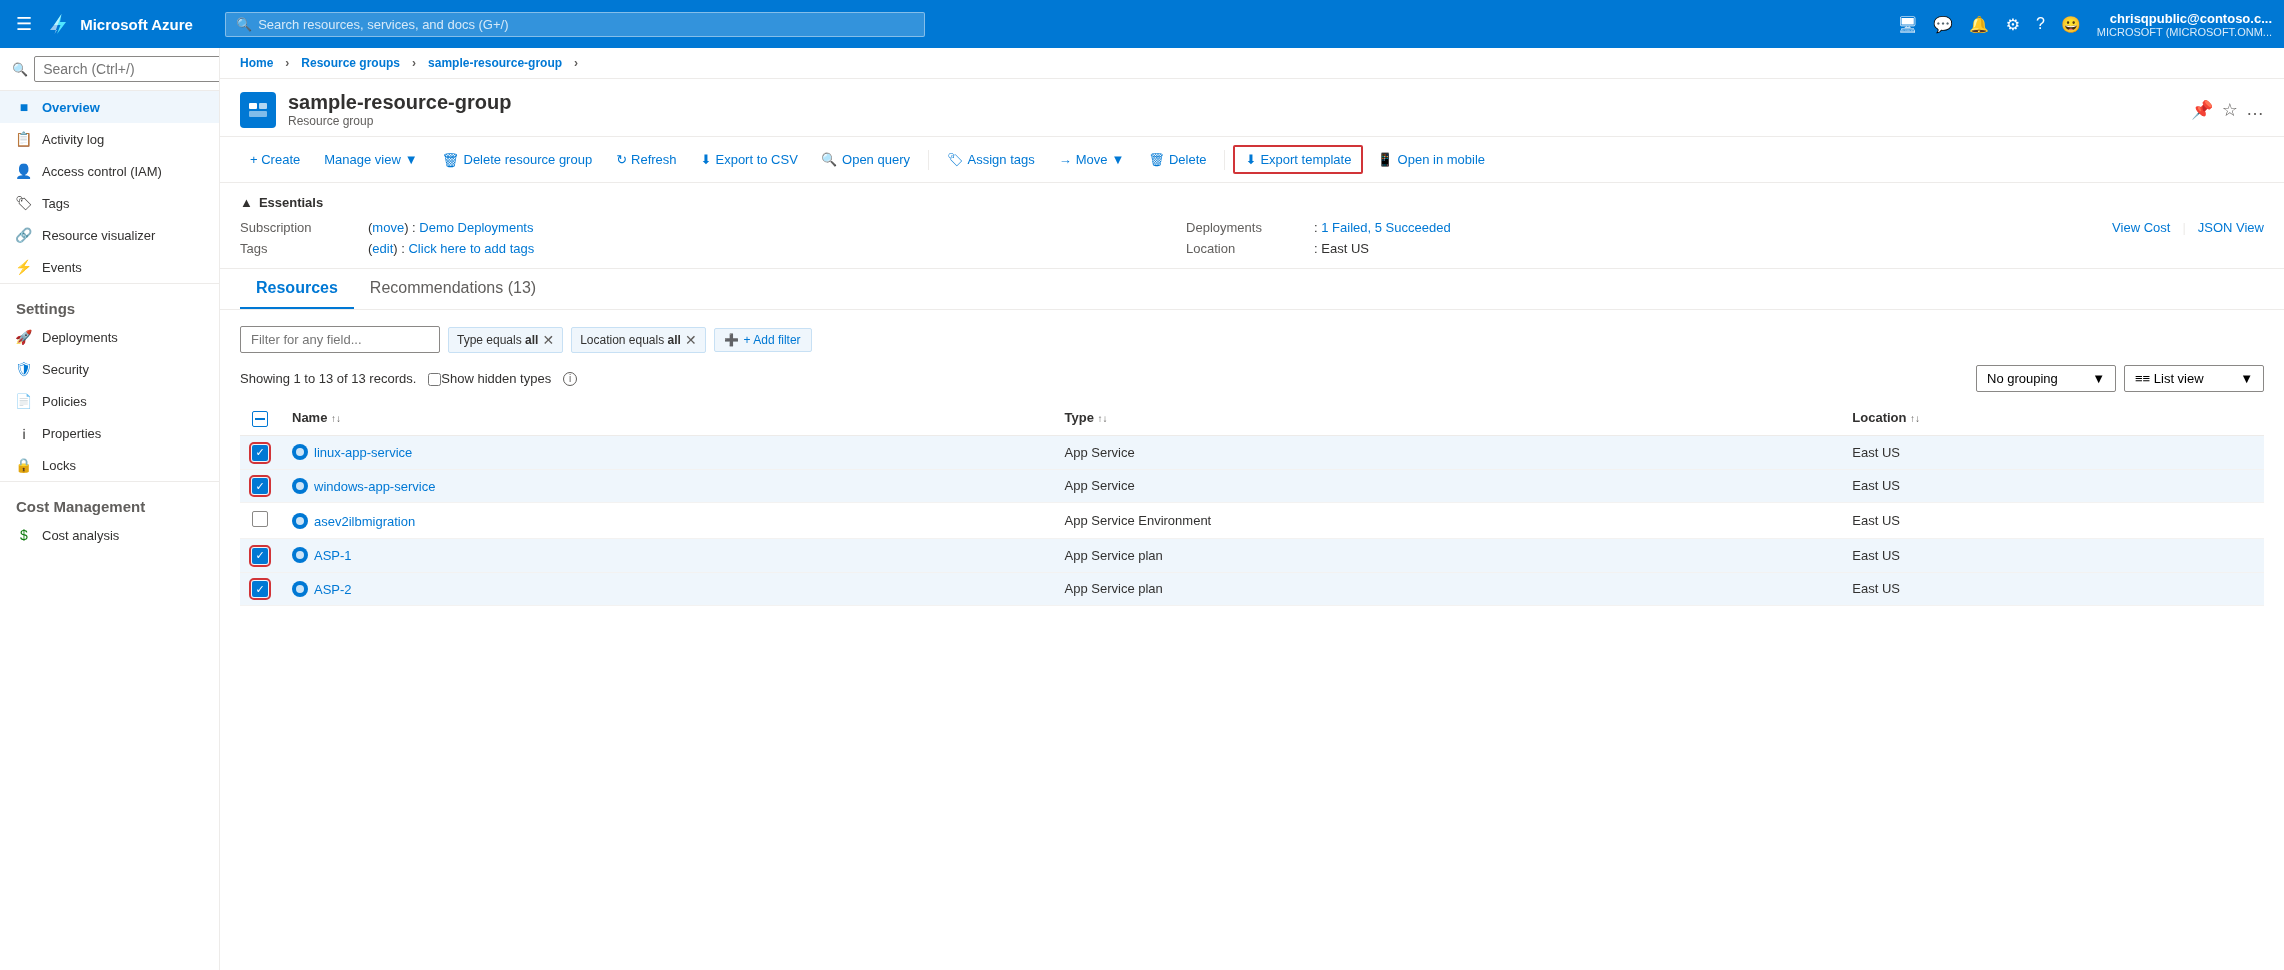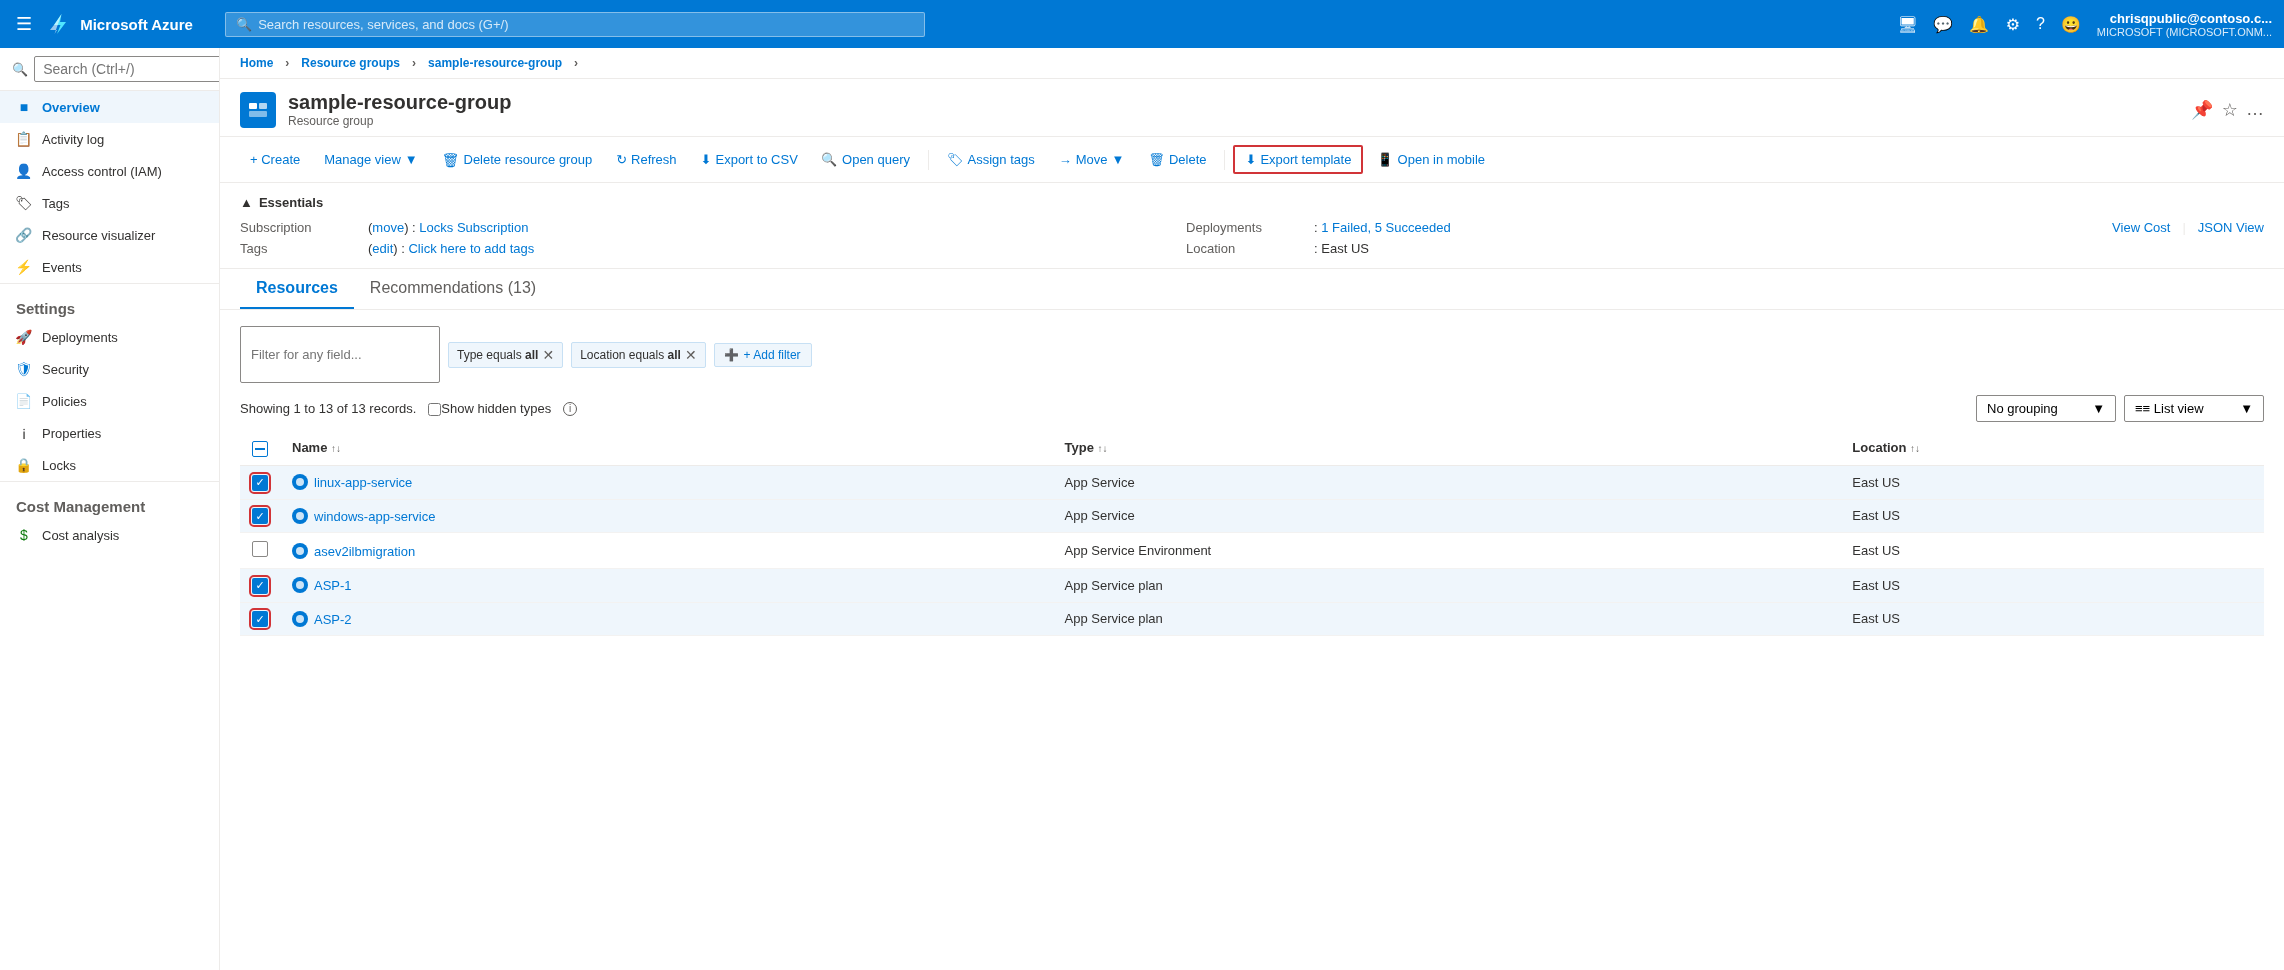--- a/index.html
+++ b/index.html
@@ -166,21 +166,21 @@
     .tab.active { color: #0078d4; border-bottom-color: #0078d4; font-weight: 600; }
 
     
     .resources-section { padding: 16px 20px; }
     .filter-row {
       display: flex; align-items: center; gap: 8px; margin-bottom: 12px;
       flex-wrap: wrap;
     }
     .filter-input {
       border: 1px solid #8a8886; border-radius: 2px;
-      padding: 20px 10px; font-size: 13px; width: 200px; outline: none;
+      padding: 5px 10px; font-size: 13px; width: 200px; outline: none;
     }
     .filter-chip {
       display: flex; align-items: center; gap: 4px;
       background: #eff6fc; border: 1px solid #c7e0f4;
       border-radius: 2px; padding: 4px 8px; font-size: 12px; justify-content: center;
     }
     .filter-chip .close { cursor: pointer; color: #605e5c; font-size: 14px; }
     .add-filter-btn {
       display: flex; align-items: center; gap: 4px;
       background: #eff6fc; border: 1px solid #c7e0f4;
@@ -429,21 +429,21 @@
         <span>▲</span>
         <span>Essentials</span>
       </div>
       <div style="display:flex; justify-content: space-between; align-items: flex-start;">
         <div class="essentials-grid" style="flex:1;">
           <div>
             <div class="ess-row">
               <span class="ess-label">Subscription</span>
               <span class="ess-value">
                 (<a>move</a>) :
-                <a>Locks Subscription</a>
+                <a>Demo Deployments</a>
               </span>
             </div>
             <div class="ess-row" style="margin-top:6px;">
               <span class="ess-label">Tags</span>
               <span class="ess-value">
                 (<a>edit</a>) :
                 <a>Click here to add tags</a>
               </span>
             </div>
           </div>

